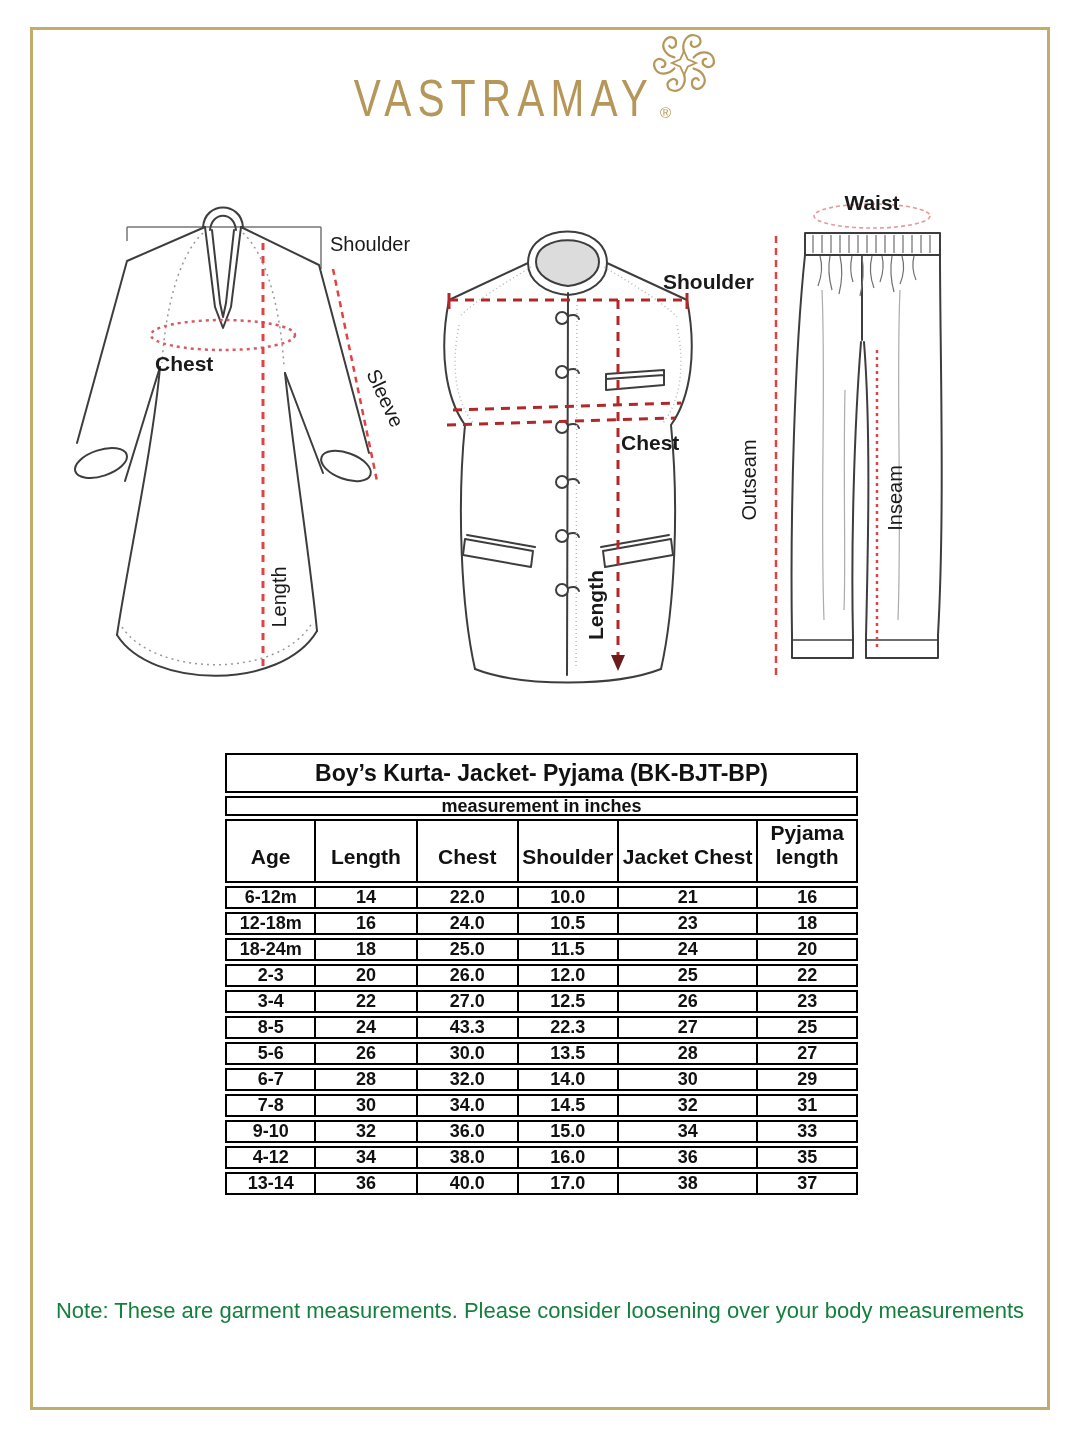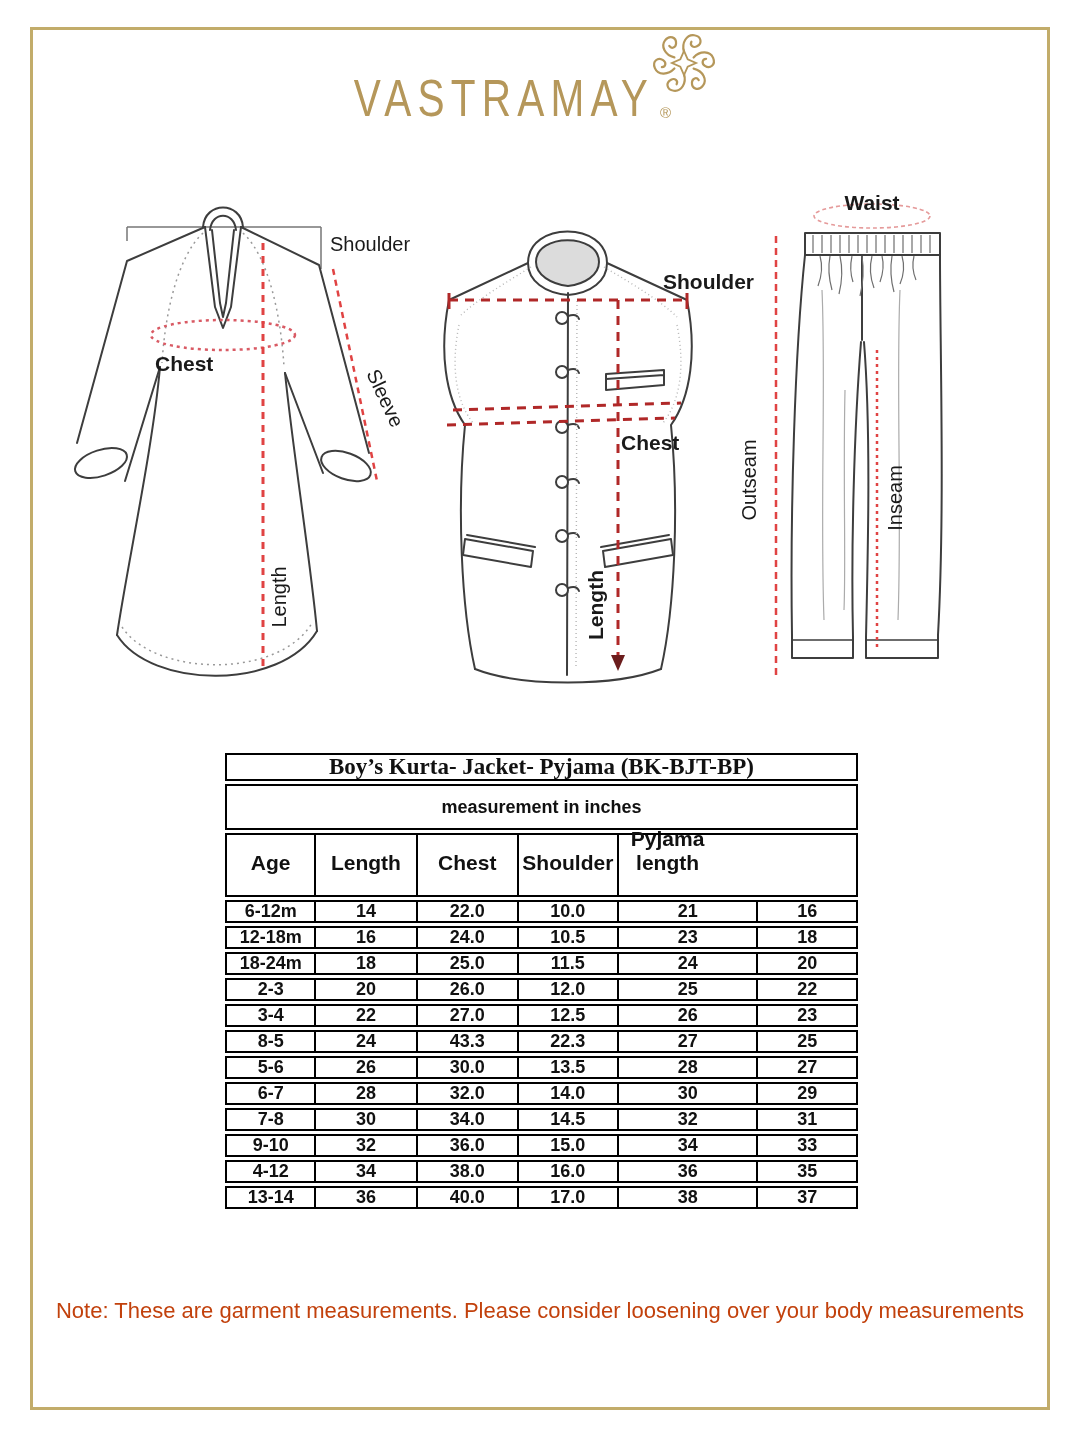--- a/index.html
+++ b/index.html
@@ -23,27 +23,27 @@
   .diagram{position:absolute;}
   svg text{font-family:"Liberation Sans", sans-serif;fill:#1a1a1a;}
   .lbl{font-size:20px;font-weight:500;}
   .lbl-bold{font-size:21px;font-weight:bold;}
   
   .size-table{position:absolute;left:225px;top:753px;width:633px;}
   .trow{display:flex;border:2px solid #000;margin-bottom:3px;box-sizing:border-box;background:#fff;}
   .cell{border-right:2px solid #000;box-sizing:border-box;display:flex;align-items:center;justify-content:center;text-align:center;}
   .cell:last-child{border-right:none;}
   .c0{width:14.2%;} .c1{width:16.1%;} .c2{width:16.1%;} .c3{width:15.9%;} .c4{width:22.2%;} .c5{width:15.5%;}
-  .trow-title{height:28px;align-items:center;justify-content:center;font-size:23px;font-weight:bold;font-family:Liberation Serif, serif;}
-  .trow-sub{height:46px;align-items:center;justify-content:center;font-size:18px;font-weight:bold;}
+  .trow-title{height:40px;align-items:center;justify-content:center;font-size:23px;font-weight:bold;}
+  .trow-sub{height:20px;align-items:center;justify-content:center;font-size:18px;font-weight:bold;}
   .trow-head{height:64px;}
-  .trow-head .cell{align-items:flex-end;padding-bottom:20px;font-size:21px;font-weight:bold;line-height:1.15;}
+  .trow-head .cell{align-items:flex-end;padding-bottom:12px;font-size:21px;font-weight:bold;line-height:1.15;}
   .trow-data{height:23px;font-size:18px;font-weight:bold;}
   
-  .note{position:absolute;left:50px;top:1291px;width:980px;text-align:center;font-size:22px;color:#c2410c;}
+  .note{position:absolute;left:50px;top:1291px;width:980px;text-align:center;font-size:22px;color:#15803d;}
   .note div{white-space:nowrap;line-height:40px;}
 </style>
 </head>
 <body>
 
 <div class="frame"></div>
 
 <div class="logo-wrap">
   <span class="logo-text">VASTRAMAY</span>
 </div>
@@ -192,20 +192,21 @@
     <span>Boy’s Kurta- Jacket- Pyjama (BK-BJT-BP)</span>
   </div>
   <div class="trow trow-sub">
     <span>measurement in inches</span>
   </div>
   <div class="trow trow-head">
       <div class="cell c0">Age</div>
       <div class="cell c1">Length</div>
       <div class="cell c2">Chest</div>
       <div class="cell c3">Shoulder</div>
+      <div class="cell c4">Jacket Chest</div>
       <div class="cell c5">Pyjama length</div>
     </div>
   <div>
       <div class="trow trow-data">
         <div class="cell c0">6-12m</div>
         <div class="cell c1">14</div>
         <div class="cell c2">22.0</div>
         <div class="cell c3">10.0</div>
         <div class="cell c4">21</div>
         <div class="cell c5">16</div>

